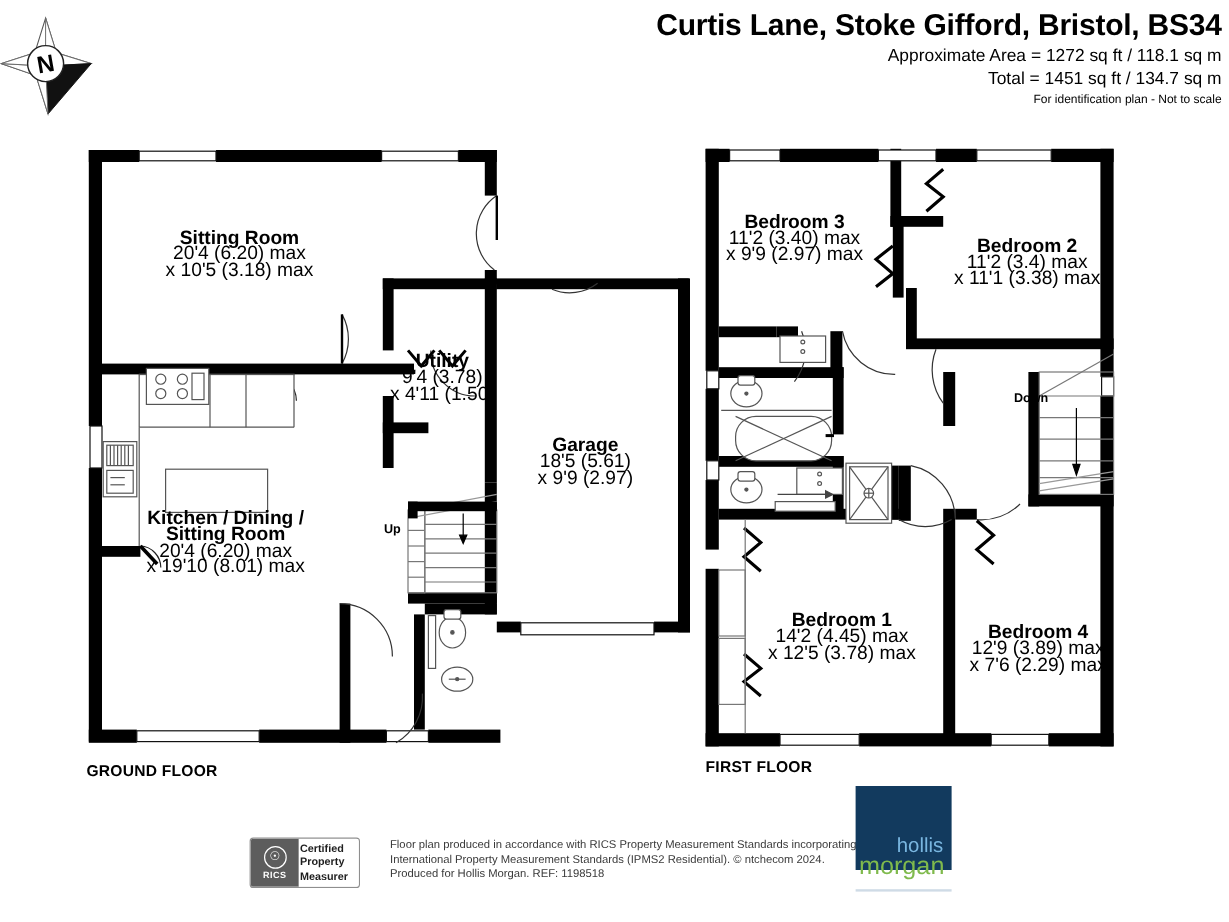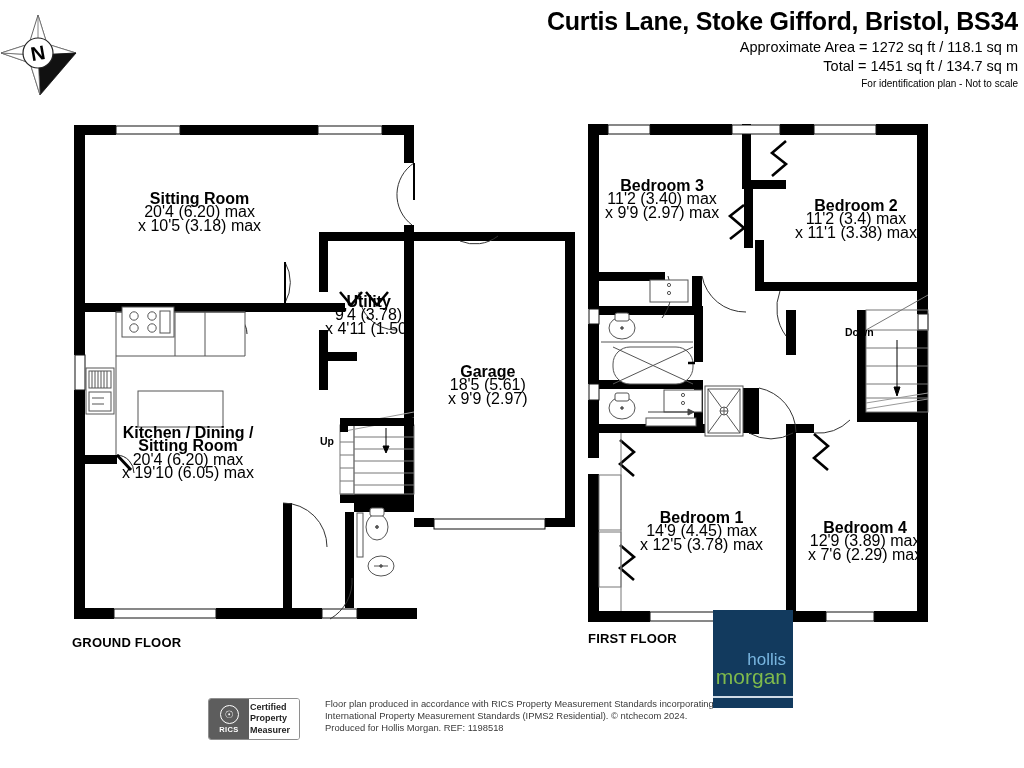--- a/index.html
+++ b/index.html
@@ -32,21 +32,21 @@
         border:1px solid #8e8e8e;border-radius:3px;overflow:hidden;height:40px;}
   .rics-mark{width:40px;background:#5d5d5d;display:flex;flex-direction:column;
              align-items:center;justify-content:center;color:#fff;}
   .rics-mark .circ{width:17px;height:17px;border:1.6px solid #fff;border-radius:50%;
                    display:flex;align-items:center;justify-content:center;font-size:10px;}
   .rics-mark .wm{font-size:7.5px;font-weight:bold;letter-spacing:.4px;margin-top:1px;}
   .rics-txt{padding:3px 9px 3px 1px;font-size:9px;font-weight:bold;line-height:11.3px;
             color:#1e1e1e;background:#fff;display:flex;flex-direction:column;
             justify-content:center;}
 
-  .logo{position:absolute;left:713px;top:610px;width:80px;height:98px;
+  .logo{position:absolute;left:713px;top:655px;width:80px;height:70px;
         background:#123a5e;}
   .logo .l1{position:absolute;right:7px;top:41px;font-size:17px;color:#79b6e0;
             line-height:17px;}
   .logo .l2{position:absolute;right:6px;top:56px;font-size:21px;color:#7fba4c;
             line-height:21px;}
   .logo .rule{position:absolute;left:0;right:0;top:86px;height:2px;background:#cfdbe6;}
 </style>
 </head>
 <body>
 
@@ -360,21 +360,21 @@
   <div class="room" id="lblSitting" style="left:138px;top:192px;">
     <div class="nm">Sitting Room</div>
     <div>20'4 (6.20) max</div>
     <div>x 10'5 (3.18) max</div>
   </div>
 
   <div class="room" id="lblKitchen" style="left:122px;top:426px;">
     <div class="nm">Kitchen / Dining /</div>
     <div class="nm">Sitting Room</div>
     <div>20'4 (6.20) max</div>
-    <div>x 19'10 (6.05) max</div>
+    <div>x 19'10 (8.01) max</div>
   </div>
 
   <div class="room" id="lblUtility" style="left:325px;top:295px;">
     <div class="nm">Utility</div>
     <div>9'4 (3.78)</div>
     <div>x 4'11 (1.50)</div>
   </div>
 
   <div class="room" id="lblGarage" style="left:448px;top:365px;">
     <div class="nm">Garage</div>
@@ -389,21 +389,21 @@
   </div>
 
   <div class="room" id="lblBed2" style="left:795px;top:199px;">
     <div class="nm">Bedroom 2</div>
     <div>11'2 (3.4) max</div>
     <div>x 11'1 (3.38) max</div>
   </div>
 
   <div class="room" id="lblBed1" style="left:640px;top:511px;">
     <div class="nm">Bedroom 1</div>
-    <div>14'9 (4.45) max</div>
+    <div>14'2 (4.45) max</div>
     <div>x 12'5 (3.78) max</div>
   </div>
 
   <div class="room" id="lblBed4" style="left:808px;top:521px;">
     <div class="nm">Bedroom 4</div>
     <div>12'9 (3.89) max</div>
     <div>x 7'6 (2.29) max</div>
   </div>
 
   <div class="stair-lbl" style="left:320px;top:435px;">Up</div>

